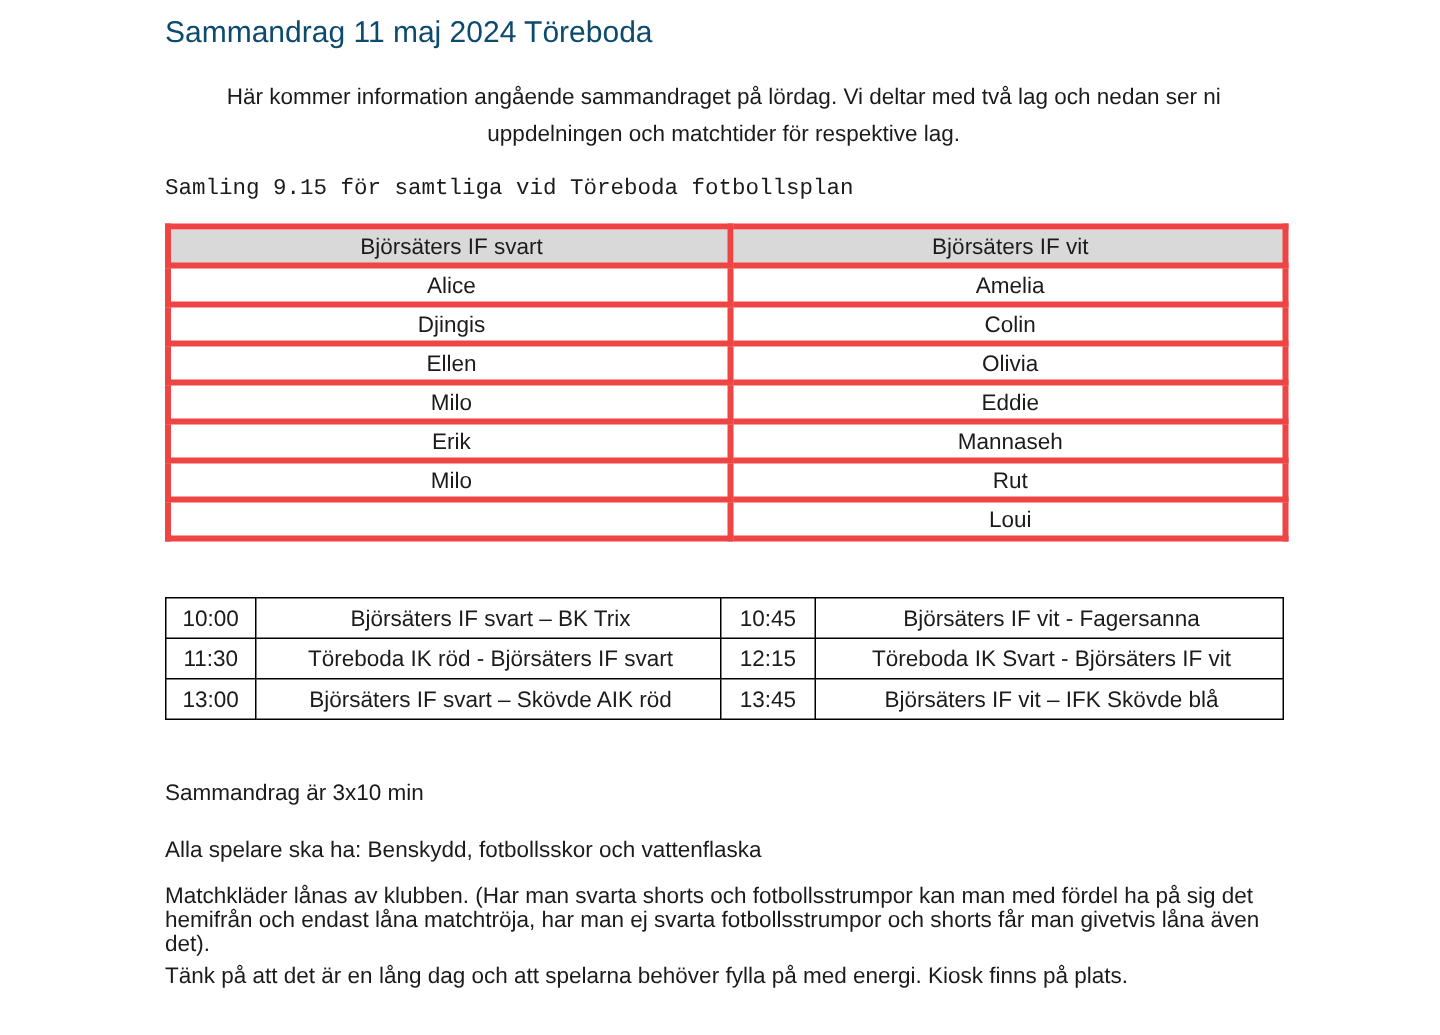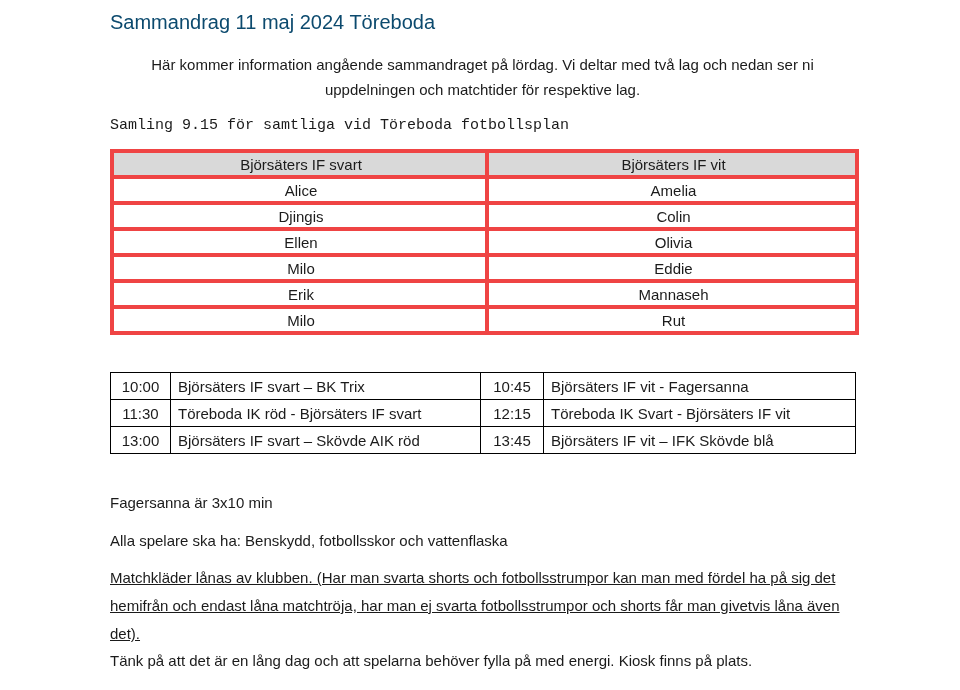--- a/index.html
+++ b/index.html
@@ -63,28 +63,29 @@
   }
   .schedule-table {
     margin-top: 37px;
   }
   .schedule-table td {
     border: 1px solid #000000;
     height: 22px;
     padding: 0 4px 0 7px;
     overflow: hidden;
     white-space: nowrap;
+    text-align: center;
   }
   .schedule-table td.time {
     text-align: center;
     padding: 2px;
   }
   .note-1 { margin-top: 40px; }
   .note-2 { margin-top: 20px; }
-  .note-3 { margin-top: 14px; line-height: 28px; text-decoration: underline; }
+  .note-3 { margin-top: 14px; line-height: 16px; }
   .note-4 { margin-top: 4px; }
 </style>
 </head>
 <body>
 
 <div class="doc">
 
   <h1 class="doc-title">Sammandrag 11 maj 2024 Töreboda</h1>
 
   <p class="intro">Här kommer information angående sammandraget på lördag. Vi deltar med två lag och nedan ser ni uppdelningen och matchtider för respektive lag.</p>
@@ -120,20 +121,24 @@
         <td>Eddie</td>
       </tr>
       <tr>
         <td>Erik</td>
         <td>Mannaseh</td>
       </tr>
       <tr>
         <td>Milo</td>
         <td>Rut</td>
       </tr>
+      <tr>
+        <td></td>
+        <td>Loui</td>
+      </tr>
     </tbody>
   </table>
 
   <table class="schedule-table">
     <colgroup>
       <col style="width:60px">
       <col style="width:310px">
       <col style="width:63px">
       <col style="width:312px">
     </colgroup>
@@ -152,21 +157,21 @@
       </tr>
       <tr>
         <td class="time">13:00</td>
         <td>Björsäters IF svart – Skövde AIK röd</td>
         <td class="time">13:45</td>
         <td>Björsäters IF vit – IFK Skövde blå</td>
       </tr>
     </tbody>
   </table>
 
-  <p class="note-1">Fagersanna är 3x10 min</p>
+  <p class="note-1">Sammandrag är 3x10 min</p>
 
   <p class="note-2">Alla spelare ska ha: Benskydd, fotbollsskor och vattenflaska</p>
 
   <p class="note-3">Matchkläder lånas av klubben. (Har man svarta shorts och fotbollsstrumpor kan man med fördel ha på sig det hemifrån och endast låna matchtröja, har man ej svarta fotbollsstrumpor och shorts får man givetvis låna även det).</p>
 
   <p class="note-4">Tänk på att det är en lång dag och att spelarna behöver fylla på med energi. Kiosk finns på plats.</p>
 
 </div>
 
 </body></html>

